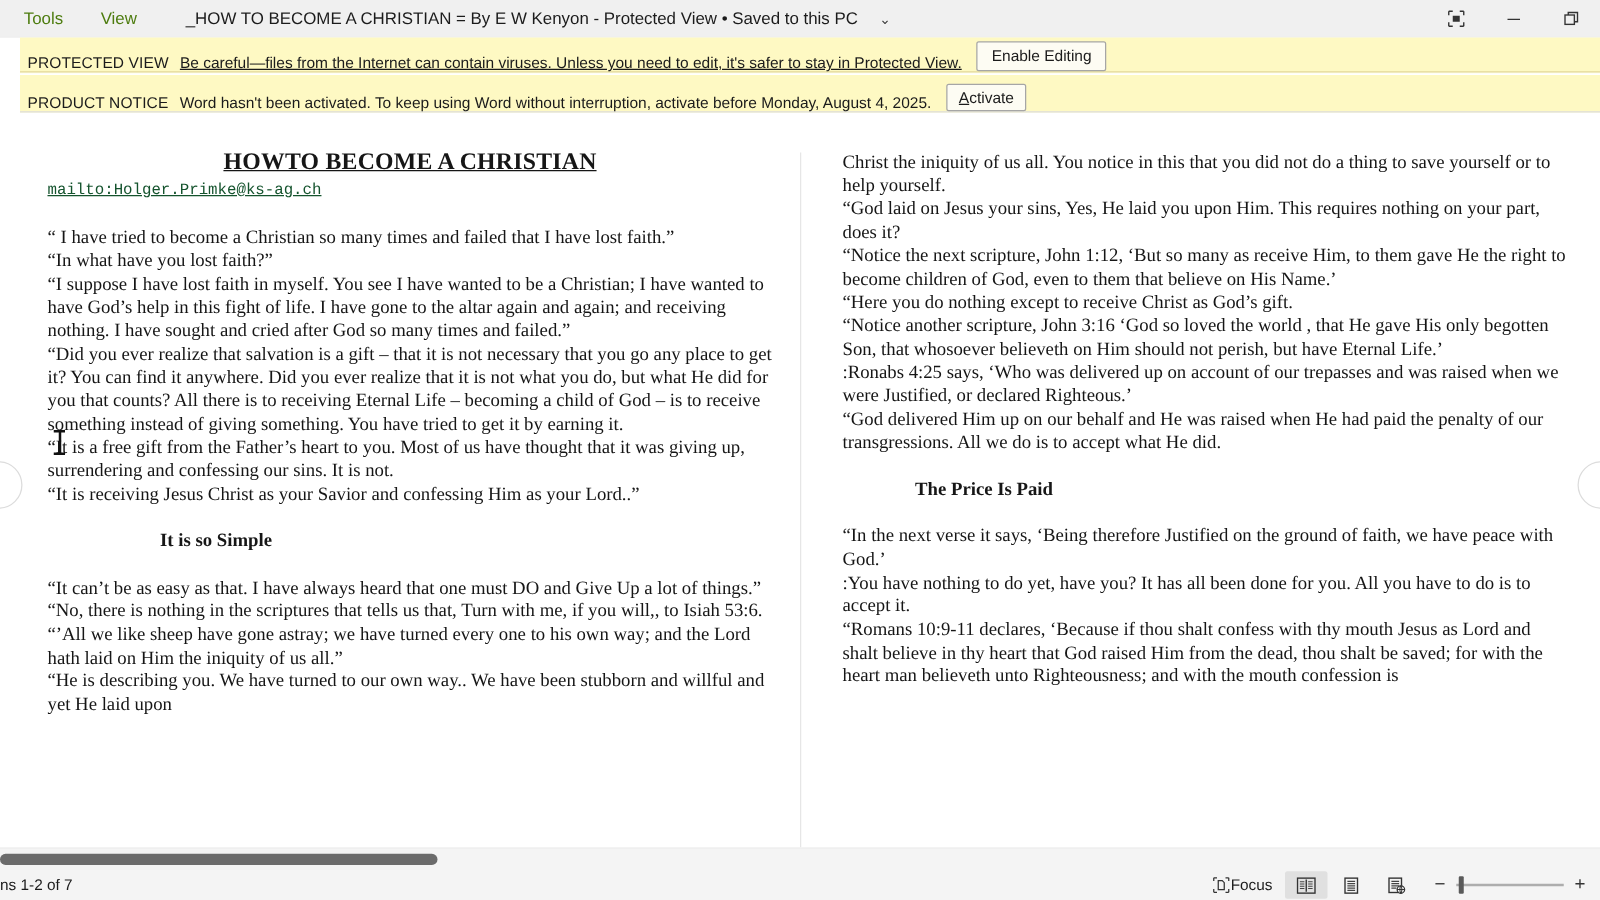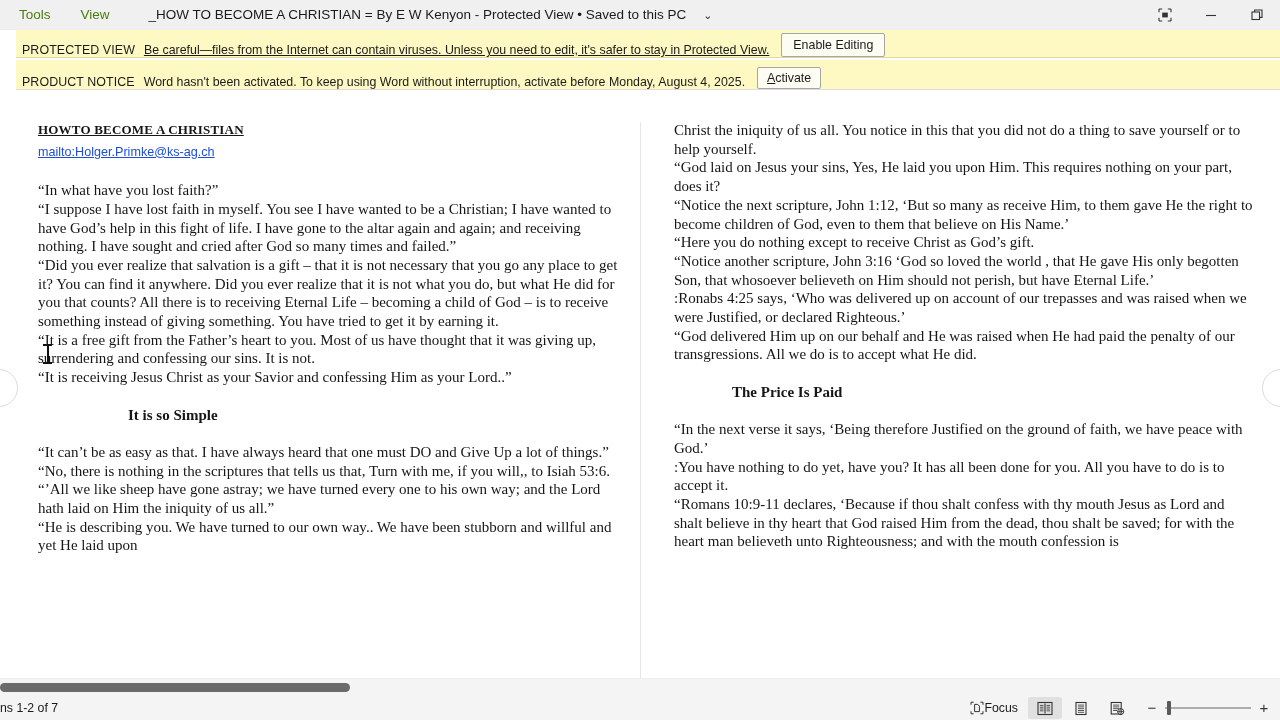--- a/index.html
+++ b/index.html
@@ -148,31 +148,31 @@
     font-family: "Liberation Serif", serif;
     font-size: 15px;
     line-height: 18.7px;
     color: #161616;
     text-align: left;
   }
   .page-left  { left: 38px; }
   .page-right { left: 674px; }
 
   .doc-title {
-    text-align: left;
+    text-align: center;
     font-weight: bold;
-    font-size: 13px;
+    font-size: 19px;
     text-decoration: underline;
     letter-spacing: .2px;
     margin-bottom: 2px;
   }
   .doc-link {
-    color: #1d4ed8;
+    color: #14532d;
     text-decoration: underline;
-    font-family: Liberation Sans, sans-serif;
+    font-family: Liberation Mono, monospace;
     font-size: 12.6px;
     cursor: pointer;
     display: inline-block;
     margin-bottom: 1px;
   }
   .para { margin: 0; }
   .spacer-line { height: 18.7px; }
   .heading {
     font-weight: bold;
     font-size: 15px;
@@ -345,20 +345,21 @@
 
     <div class="divider"></div>
 
     <div class="nav-circle nav-prev"></div>
     <div class="nav-circle nav-next"></div>
 
     <div class="page page-left">
       <div class="doc-title">HOWTO BECOME A CHRISTIAN</div>
       <div><a class="doc-link">mailto:Holger.Primke@ks-ag.ch</a></div>
       <div class="spacer-line"></div>
+      <p class="para">“ I have tried to become a Christian so many times and failed that I have lost faith.”</p>
       <p class="para">“In what have you lost faith?”</p>
       <p class="para">“I suppose I have lost faith in myself. You see I have wanted to be a Christian; I have wanted to have God’s help in this fight of life. I have gone to the altar again and again; and receiving nothing. I have sought and cried after God so many times and failed.”</p>
       <p class="para">“Did you ever realize that salvation is a gift – that it is not necessary that you go any place to get it? You can find it anywhere. Did you ever realize that it is not what you do, but what He did for you that counts? All there is to receiving Eternal Life – becoming a child of God – is to receive something instead of giving something. You have tried to get it by earning it.</p>
       <p class="para">“It is a free gift from the Father’s heart to you. Most of us have thought that it was giving up, surrendering and confessing our sins. It is not.</p>
       <p class="para">“It is receiving Jesus Christ as your Savior and confessing Him as your Lord..”</p>
       <div class="spacer-line"></div>
       <p class="heading">It is so Simple</p>
       <div class="spacer-line"></div>
       <p class="para">“It can’t be as easy as that. I have always heard that one must DO and Give Up a lot of things.”</p>
       <p class="para">“No, there is nothing in the scriptures that tells us that, Turn with me, if you will,, to Isiah 53:6.</p>

